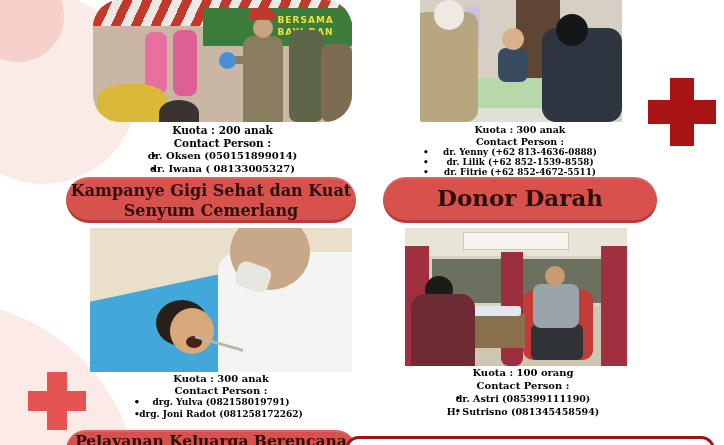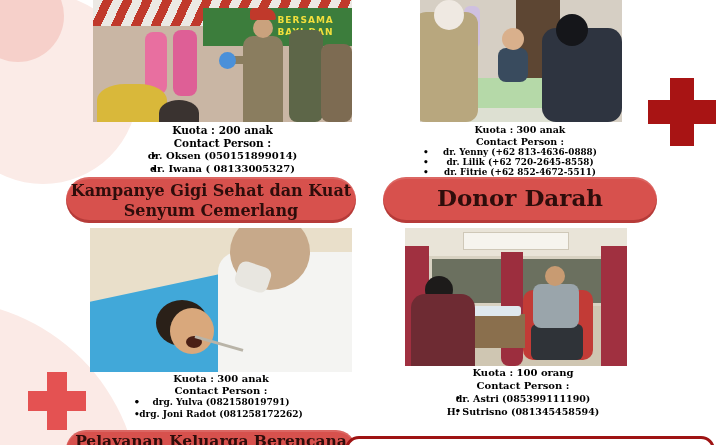--- a/index.html
+++ b/index.html
@@ -16,21 +16,21 @@
   .cross .bar-v,.cross .bar-h{position:absolute; background:currentColor;}
   .cross-right{left:648px; top:78px; width:68px; height:68px; color:#a81414;}
   .cross-right .bar-v{left:22px; top:0; width:24px; height:68px;}
   .cross-right .bar-h{left:0; top:22px; width:68px; height:24px;}
   .cross-left{left:28px; top:372px; width:58px; height:58px; color:#e45252;}
   .cross-left .bar-v{left:19px; top:0; width:20px; height:58px;}
   .cross-left .bar-h{left:0; top:19px; width:58px; height:20px;}
   
   .photo{position:absolute; overflow:hidden; background:#c9b6a4;}
   .photo *{position:absolute;}
-  .photo1{left:93px; top:0; width:259px; height:122px;}
+  .photo1{left:93px; top:0; width:259px; height:122px;border-radius:27px;}
   .photo2{left:420px; top:0; width:202px; height:122px; background:#d6cfc4;}
   .photo3{left:90px; top:228px; width:262px; height:144px; background:#e9dfca;}
   .photo4{left:405px; top:228px; width:222px; height:138px; background:#cfc6b2;}
   
   .p1-awning{left:0;top:0;width:100%;height:26px;
     background:repeating-linear-gradient(115deg,#ece9e4 0 9px,#c0392b 9px 18px);}
   .p1-banner{left:110px;top:8px;width:149px;height:38px;background:#3c7d3c;
     color:#f2df3c;font-family:"DejaVu Sans",sans-serif;font-weight:bold;
     font-size:9px;line-height:12px;text-align:center;padding-top:6px;box-sizing:border-box;letter-spacing:1px;}
   .p1-pink1{left:52px;top:32px;width:22px;height:62px;background:#e86fa0;border-radius:8px;}
@@ -181,21 +181,21 @@
       <div class="p2-offL-head"></div>
     <div class="p2-offR"></div>
       <div class="p2-offR-head"></div>
   </div>
 
   <div class="info info2">
     <div class="kuota">Kuota : 300 anak</div>
     <div class="contact-label">Contact Person :</div>
     <ul>
       <li><span class="dot">•</span><span>dr. Yenny (+62 813-4636-0888)</span></li>
-      <li><span class="dot">•</span><span>dr. Lilik (+62 720-2645-8558)</span></li>
+      <li><span class="dot">•</span><span>dr. Lilik (+62 852-1539-8558)</span></li>
       <li><span class="dot">•</span><span>dr. Fitrie (+62 852-4672-5511)</span></li>
     </ul>
   </div>
 
   <div class="btn btn2">Donor Darah</div>
 
   <div class="photo photo3" role="img" aria-label="Boy lying on blue dental chair with mouth open while a dentist in white coat and hijab examines his teeth">
     <div class="p3-chair"></div>
     <div class="p3-hair"></div>
       <div class="p3-face"></div>

